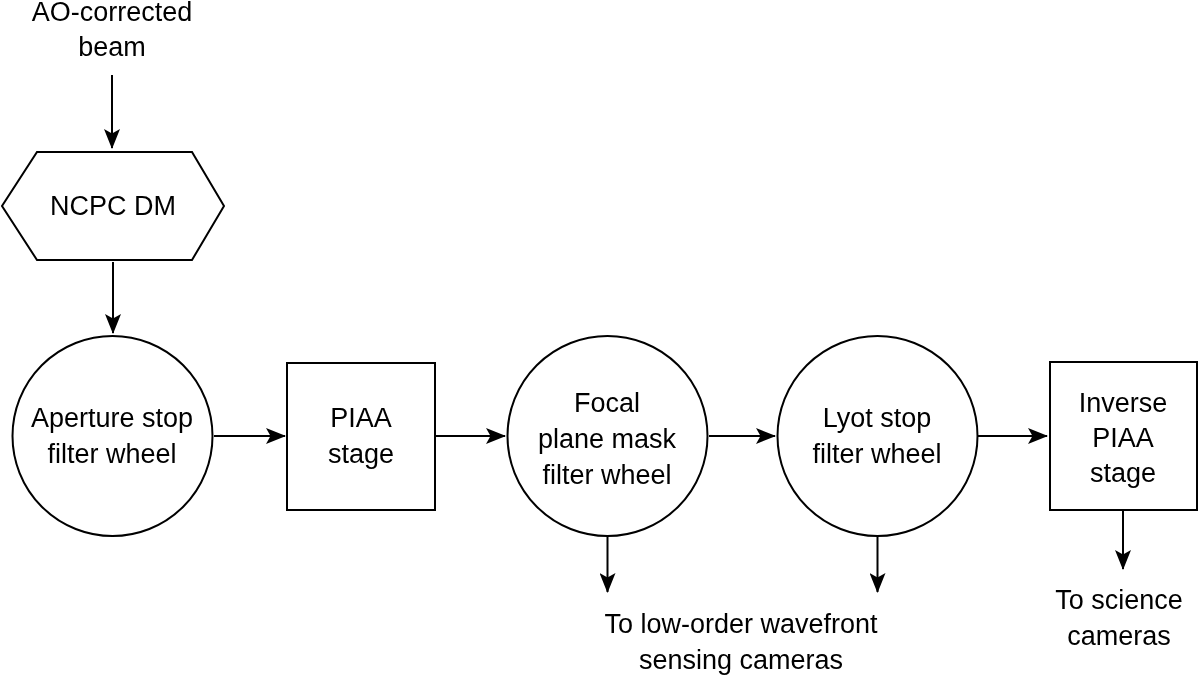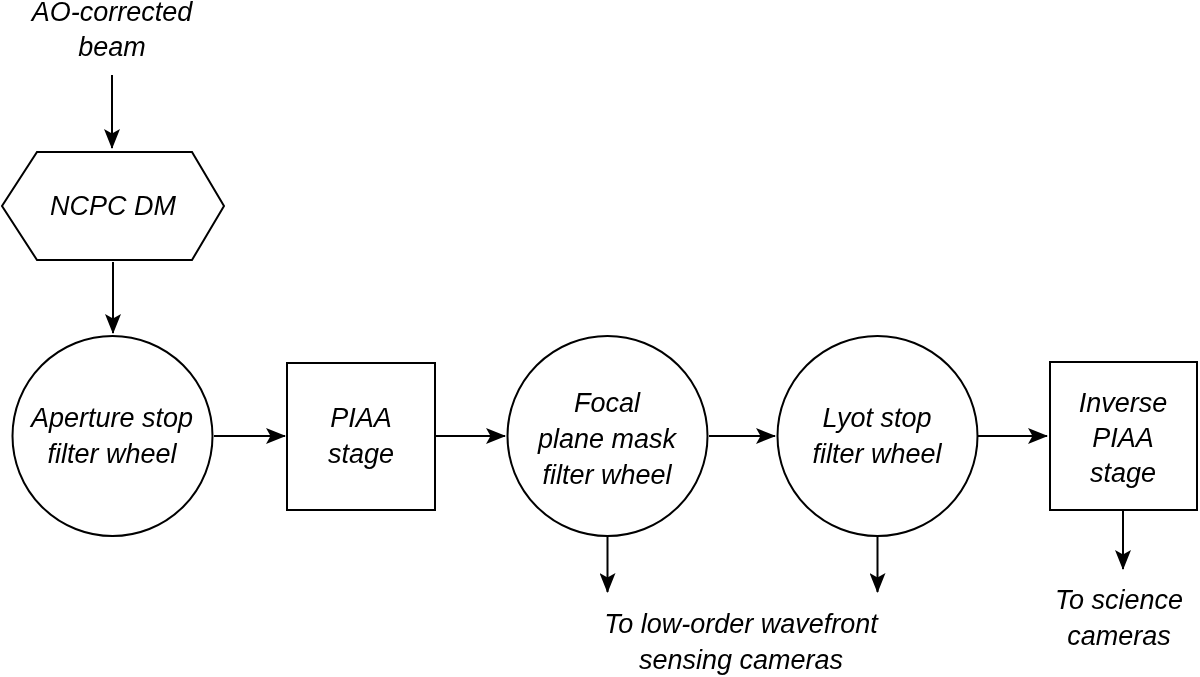--- a/index.html
+++ b/index.html
@@ -6,21 +6,20 @@
   html, body {
     margin: 0;
     padding: 0;
     background: #ffffff;
   }
   .diagram-wrap {
     width: 1116px;
     height: 677px;
     position: relative;
     background: #ffffff;
-    font-style: italic;
   }
   svg { display: block; }
   .shape {
     fill: none;
     stroke-width: 2px;
   }
   .connector {
     fill: none;
     stroke-width: 2px;
   }

